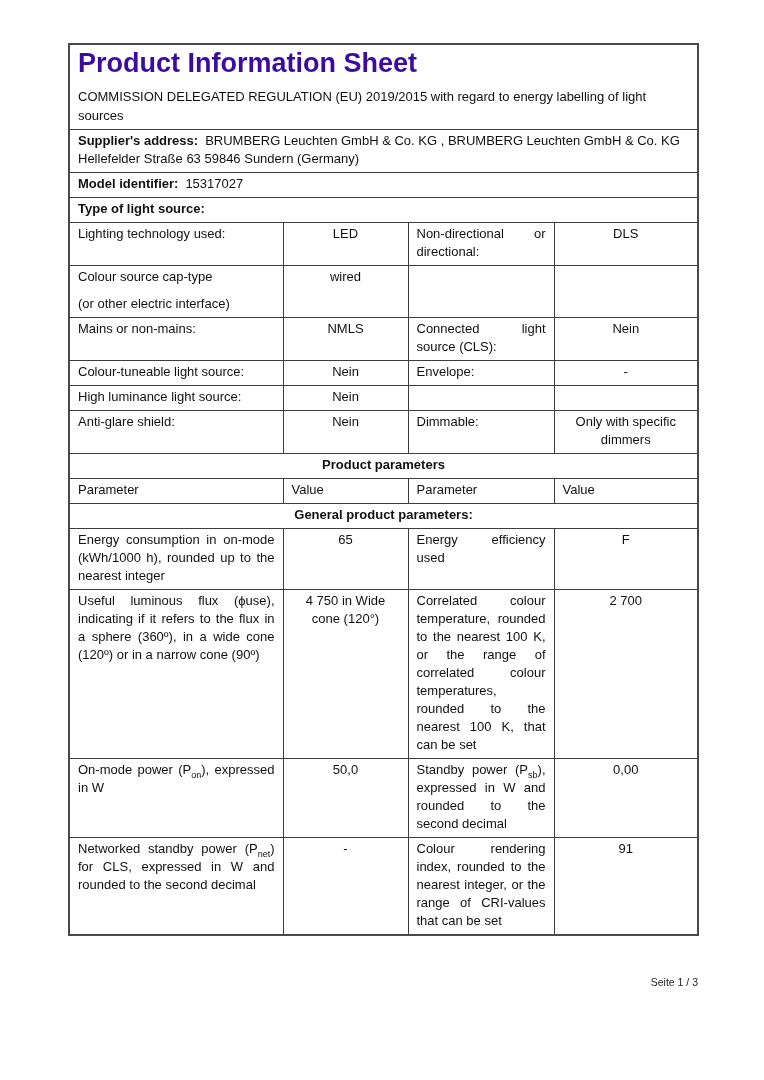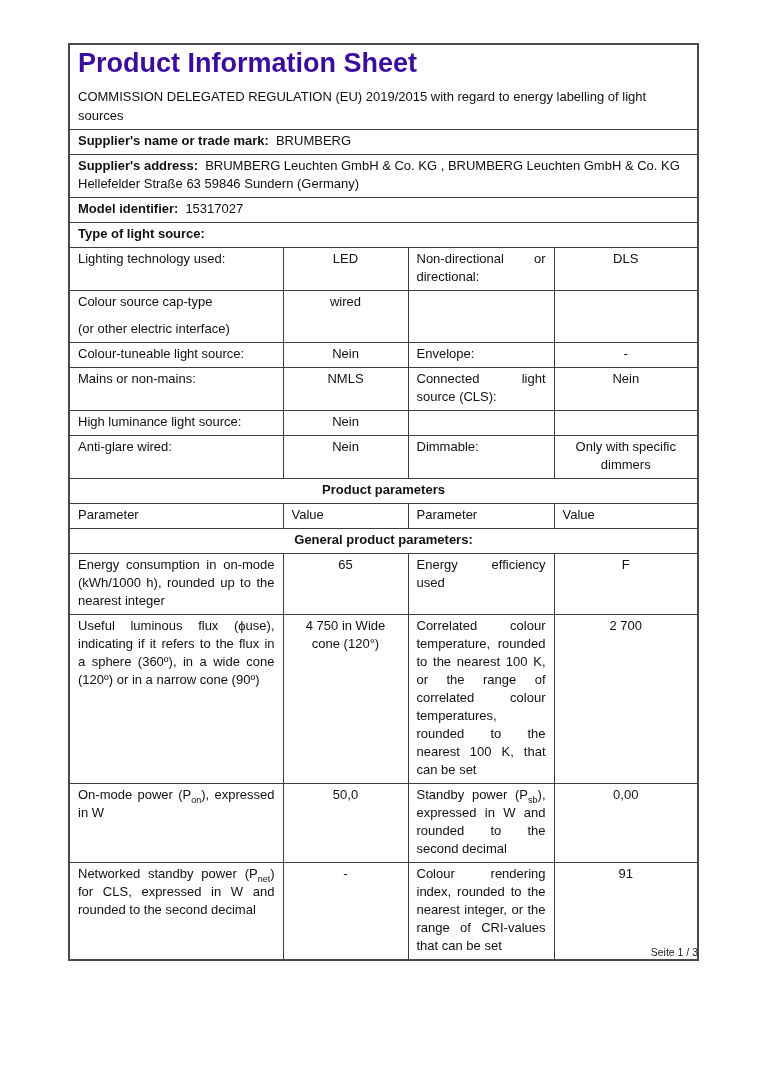--- a/index.html
+++ b/index.html
@@ -51,21 +51,21 @@
   td.sechead {
     text-align: center;
     font-weight: bold;
     padding: 1px 8px 2px 8px;
   }
   td.colhead { padding: 2px 8px 3px 8px; }
   .cap2 { margin-top: 9px; }
   sub { font-size: 9px; line-height: 0; }
   .footer {
     position: absolute;
-    top: 946px;
+    top: 976px;
     right: 66px;
     font-size: 10.5px;
     color: #222222;
   }
 </style>
 </head>
 <body>
 
 <div class="sheet">
   <table class="doc">
@@ -77,25 +77,20 @@
     </colgroup>
 
     <tbody>
         <tr>
       <td colspan="4" class="headercell">
         <div class="doc-title" style="color:#3c0c9e;">Product Information Sheet</div>
         <div class="regulation">COMMISSION DELEGATED REGULATION (EU) 2019/2015 with regard to energy labelling of light sources</div>
       </td>
     </tr>
 
-    <tr>
-      <td colspan="4" class="inforow lbl-val">
-        <span class="lbl">Supplier's name or trade mark:</span><span class="val">BRUMBERG</span>
-      </td>
-    </tr>
 
     <tr>
       <td colspan="4" class="inforow lbl-val">
         <span class="lbl">Supplier's address:</span><span class="val">BRUMBERG Leuchten GmbH &amp; Co. KG , BRUMBERG Leuchten GmbH &amp; Co. KG Hellefelder Straße 63 59846 Sundern (Germany)</span>
       </td>
     </tr>
 
     <tr>
       <td colspan="4" class="inforow lbl-val">
         <span class="lbl">Model identifier:</span><span class="val">15317027</span>
@@ -119,42 +114,42 @@
       <td class="p1">
         <div>Colour source cap-type</div>
         <div class="cap2">(or other electric interface)</div>
       </td>
       <td class="val">wired</td>
       <td class="p2"></td>
       <td class="val"></td>
     </tr>
 
     <tr>
+      <td class="p1">Mains or non-mains:</td>
+      <td class="val">NMLS</td>
+      <td class="p2">Connected light source (CLS):</td>
+      <td class="val">Nein</td>
+    </tr>
+
+    <tr>
       <td class="p1">Colour-tuneable light source:</td>
       <td class="val">Nein</td>
       <td class="p2">Envelope:</td>
       <td class="val">-</td>
-    </tr>
-
-    <tr>
-      <td class="p1">Mains or non-mains:</td>
-      <td class="val">NMLS</td>
-      <td class="p2">Connected light source (CLS):</td>
-      <td class="val">Nein</td>
     </tr>
 
     <tr>
       <td class="p1">High luminance light source:</td>
       <td class="val">Nein</td>
       <td class="p2"></td>
       <td class="val"></td>
     </tr>
 
     <tr>
-      <td class="p1">Anti-glare wired:</td>
+      <td class="p1">Anti-glare shield:</td>
       <td class="val">Nein</td>
       <td class="p2">Dimmable:</td>
       <td class="val">Only with specific dimmers</td>
     </tr>
 
     <tr>
       <td colspan="4" class="sechead">Product parameters</td>
     </tr>
 
     <tr>

